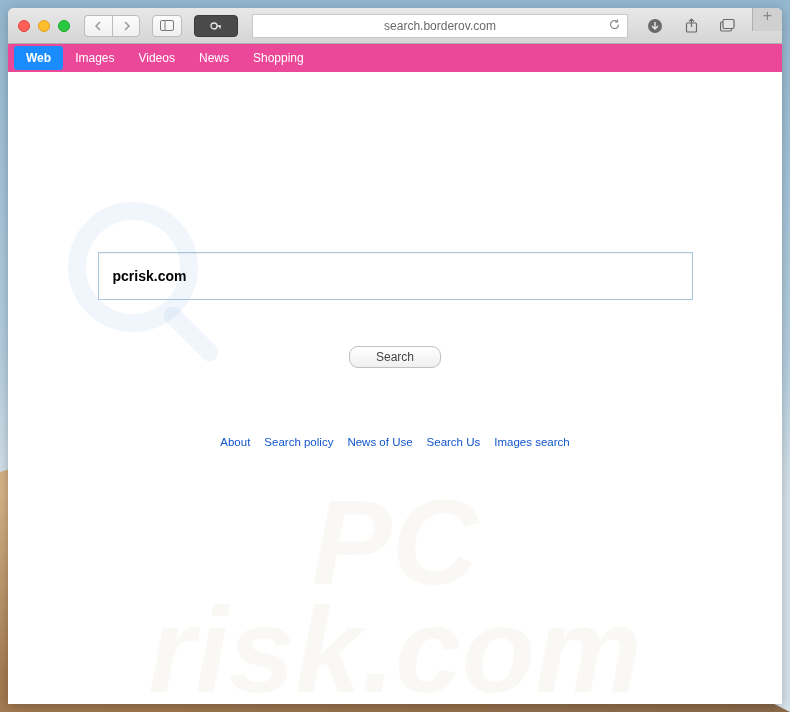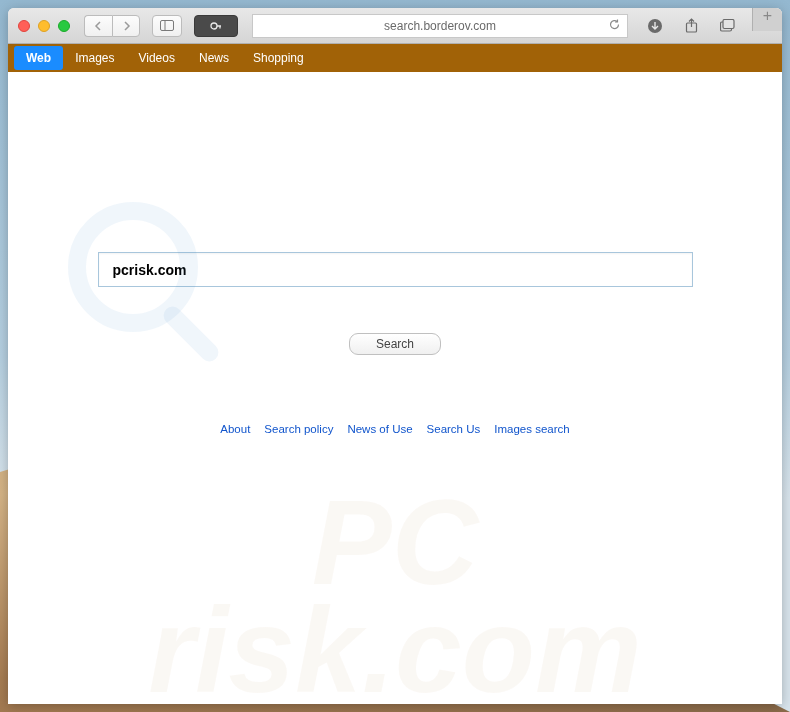--- a/index.html
+++ b/index.html
@@ -154,21 +154,21 @@
       margin-bottom: -7px;
       margin-right: -10px;
     }
     .content-area {
       background: #fbfbfb;
       height: calc(100% - 36px);
       position: relative;
     }
     .search-nav {
       height: 28px;
-      background: #a16207;
+      background: #ec4899;
       display: flex;
       align-items: center;
       padding: 0 6px;
     }
     .search-nav-item {
       color: #ffffff;
       padding: 0 12px;
       font-size: 12px;
       height: 24px;
       display: flex;
@@ -220,21 +220,21 @@
       width: 18px;
       height: 70px;
       background: rgba(70,140,200,0.08);
       bottom: -55px;
       right: -20px;
       transform: rotate(-45deg);
       border-radius: 10px;
     }
     .search-box {
       width: 595px;
-      height: 35px;
+      height: 48px;
       margin: 0 auto;
       border: 1px solid #a8c6dc;
       background: #fff;
       display: block;
       padding: 0 14px;
       font-size: 14px;
       font-weight: bold;
       color: #000;
       box-shadow: inset 0 1px 2px rgba(0,0,0,0.05);
       font-family: inherit;

